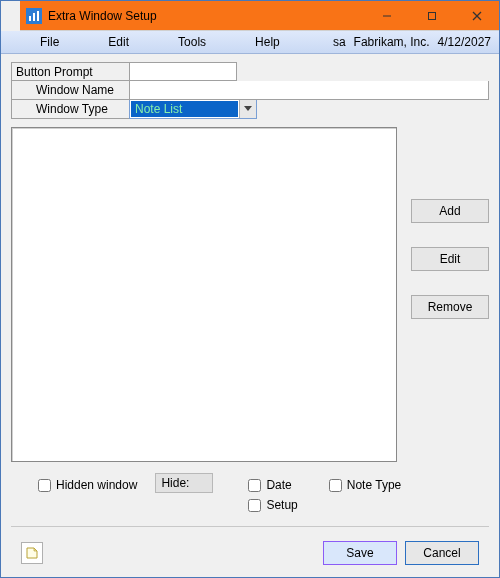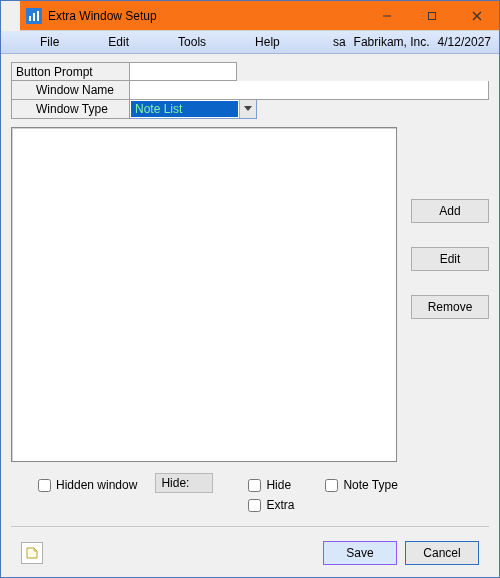--- a/index.html
+++ b/index.html
@@ -299,29 +299,29 @@
 
     <div class="options-row">
       <label class="chk">
         <input type="checkbox" style="">
         <span>Hidden window</span>
       </label>
       <div class="hide-label">Hide:</div>
       <div class="chk-grid">
         <label class="chk">
           <input type="checkbox" style="">
-          <span>Hide</span>
+          <span>Date</span>
         </label>
         <label class="chk">
           <input type="checkbox" style="">
           <span>Note Type</span>
         </label>
         <label class="chk">
           <input type="checkbox" style="">
-          <span>Extra</span>
+          <span>Setup</span>
         </label>
       </div>
     </div>
 
     <div class="divider"></div>
 
     <div class="footer">
       <div class="note-icon">
         <svg width="14" height="14" viewBox="0 0 14 14">
           <polygon points="2,2 9,2 12,5 12,12 2,12" fill="#fffde6" stroke="#b8a236" stroke-width="1"></polygon>

